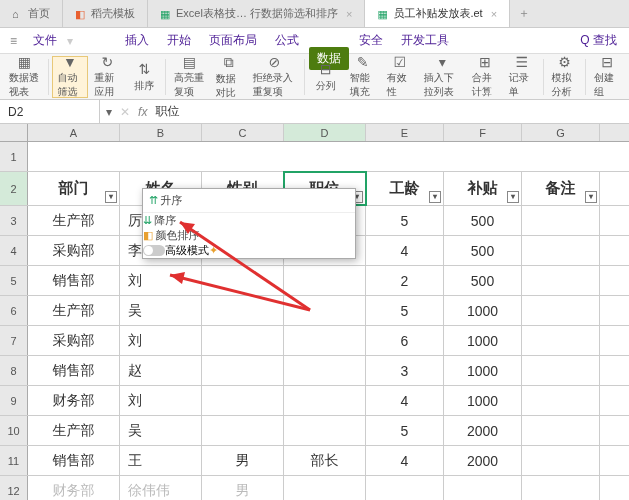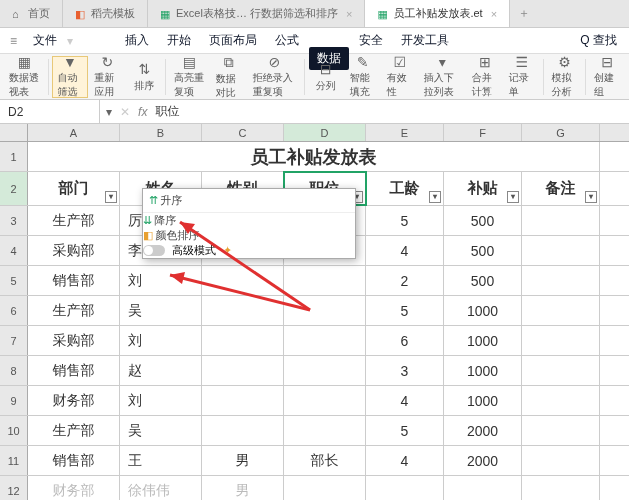--- a/index.html
+++ b/index.html
@@ -5,22 +5,22 @@
 * { box-sizing: border-box; margin: 0; padding: 0; font-family: "Microsoft YaHei", sans-serif; }
 body { background: #fff; width: 629px; height: 500px; overflow: hidden; position: relative; font-size: 12px; }
 
 .tab-bar { display: flex; background: #e6e6e6; height: 28px; align-items: stretch; border-bottom: 1px solid #ccc; }
 .tab { padding: 0 12px; display: flex; align-items: center; gap: 4px; border-right: 1px solid #ccc; font-size: 11px; color: #666; cursor: pointer; }
 .tab.active { background: #fff; color: #333; }
 .tab-icon { width: 12px; height: 12px; display: inline-block; }
 .tab-add { width: 28px; display: flex; align-items: center; justify-content: center; color: #888; cursor: pointer; }
 
 .menu-bar { display: flex; background: #fff; height: 26px; align-items: center; padding: 0 4px; gap: 2px; border-bottom: 1px solid #ddd; font-size: 12px; }
-.menu-item { padding: 3px 8px; color: #0f172a; cursor: pointer; }
-.menu-item.active { background: #0f172a; color: #fff; border-radius: 2px; margin-top: 36px; }
+.menu-item { padding: 3px 8px; color: #4c1d95; cursor: pointer; }
+.menu-item.active { background: #4d7c0f; color: #fff; border-radius: 2px; margin-top: 36px; }
 .hamburger { padding: 3px 6px; color: #888; }
 
 .ribbon { display: flex; background: #f5f5f5; height: 46px; align-items: center; padding: 2px 4px; gap: 1px; border-bottom: 1px solid #ccc; font-size: 10px; }
 .ribbon-btn { display: flex; flex-direction: column; align-items: center; justify-content: center; padding: 2px 5px; color: #555; cursor: pointer; gap: 1px; min-width: 36px; height: 42px; }
 .ribbon-btn .ico { width: 18px; height: 18px; display: flex; align-items: center; justify-content: center; font-size: 14px; color: #666; }
 .ribbon-btn.highlight { background: #fff3d9; border: 1px solid #e8c878; }
 .ribbon-sep { width: 1px; background: #ddd; height: 36px; margin: 0 2px; }
 
 .name-box-row { display: flex; height: 24px; align-items: stretch; border-bottom: 1px solid #ccc; background: #fff; }
 .name-box { width: 100px; border-right: 1px solid #ccc; padding: 0 8px; display: flex; align-items: center; font-size: 12px; color: #333; }
@@ -41,21 +41,21 @@
 .title-cell { font-family: "KaiTi", serif; font-weight: bold; font-size: 18px; }
 .header-cell { font-weight: bold; font-size: 15px; font-family: "KaiTi", serif; }
 .filter-drop { position: absolute; right: 2px; bottom: 2px; width: 12px; height: 12px; border: 1px solid #888; background: #fff; font-size: 8px; line-height: 10px; text-align: center; color: #555; cursor: pointer; }
 .active-col { background: #d4ead9; }
 .active-cell { outline: 2px solid #21a366; outline-offset: -1px; }
 .faded { color: #bbb; }
 
 .filter-panel { position: absolute; left: 142px; top: 188px; width: 214px; background: #fff; border: 1px solid #aaa; box-shadow: 2px 2px 8px rgba(0,0,0,0.3); z-index: 100; font-size: 11px; }
 .fp-top { display: flex; align-items: center; padding: 4px 6px; gap: 8px; border-bottom: 1px solid #eee; }
 .fp-sort { color: #444; cursor: pointer; display: flex; align-items: center; gap: 2px; }
-.fp-adv { margin-left: auto; display: flex; align-items: center; gap: 7px; }
+.fp-adv { margin-left: auto; display: flex; align-items: center; gap: 0; }
 .toggle { width: 22px; height: 11px; background: #ccc; border-radius: 6px; position: relative; }
 .toggle::after { content: ""; position: absolute; width: 9px; height: 9px; background: #fff; border-radius: 50%; top: 1px; left: 1px; }
 
 .arrow { position: absolute; z-index: 200; pointer-events: none; }
 .arrow-line { stroke: #e03030; stroke-width: 3; fill: none; }
 .arrow-head { fill: #e03030; }
 </style>
 </head>
 <body>
 
@@ -182,21 +182,20 @@
     <div class="col-h col-B">B</div>
     <div class="col-h col-C">C</div>
     <div class="col-h col-D active-col">D</div>
     <div class="col-h col-E">E</div>
     <div class="col-h col-F">F</div>
     <div class="col-h col-G">G</div>
   </div>
 
   <div class="grid-row">
     <div class="row-h">1</div>
-    <div class="cell title-cell" style="width:572px">员工补贴发放表</div>
   </div>
 
   <div class="grid-row" style="height:34px">
     <div class="row-h" style="line-height:34px;background:#d4ead9">2</div>
     <div class="cell col-A header-cell">
         <span>部门</span>
         <span class="filter-drop">▾</span>
       </div>
     <div class="cell col-B header-cell">
         <span>姓名</span>

